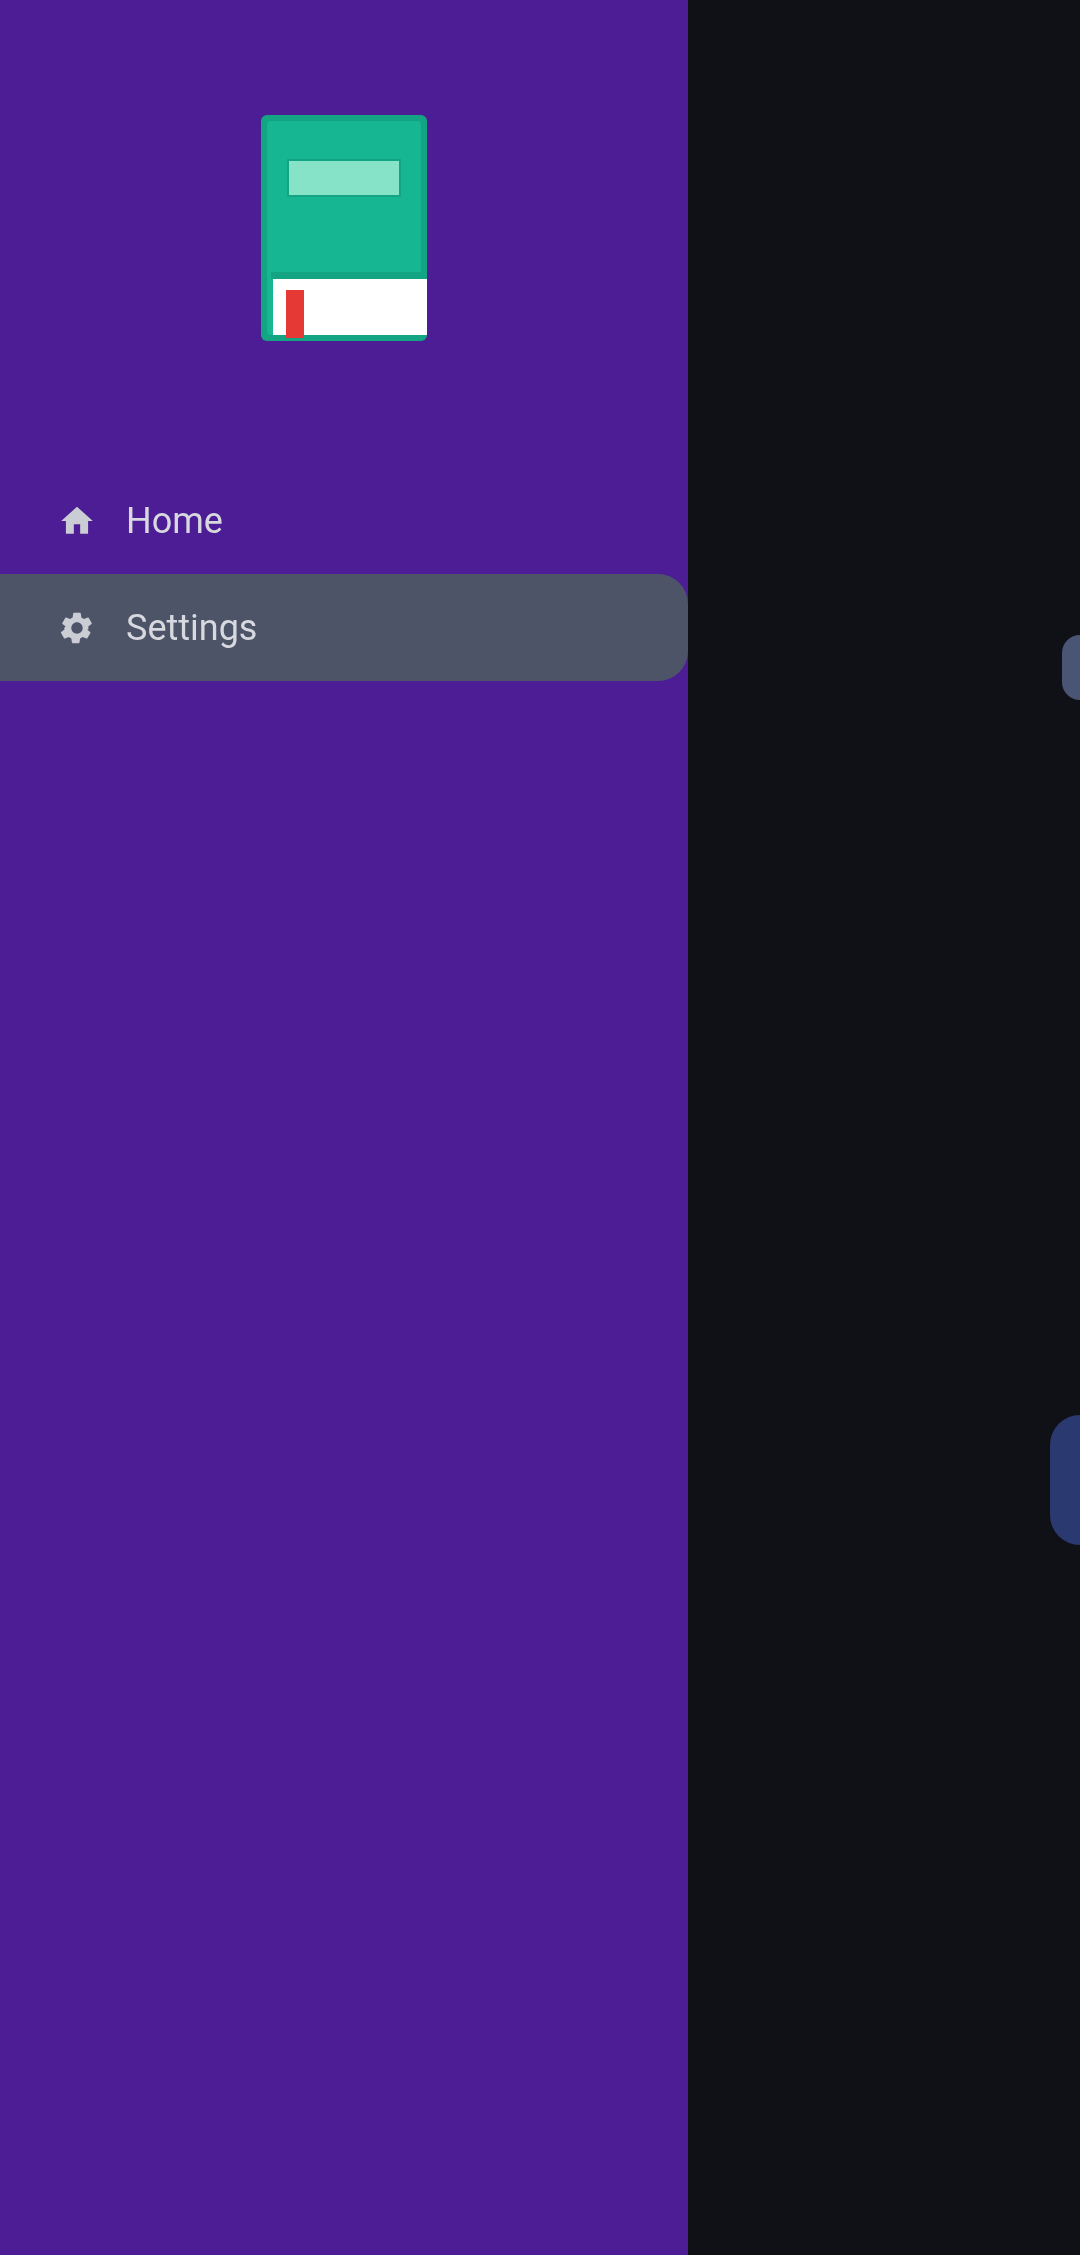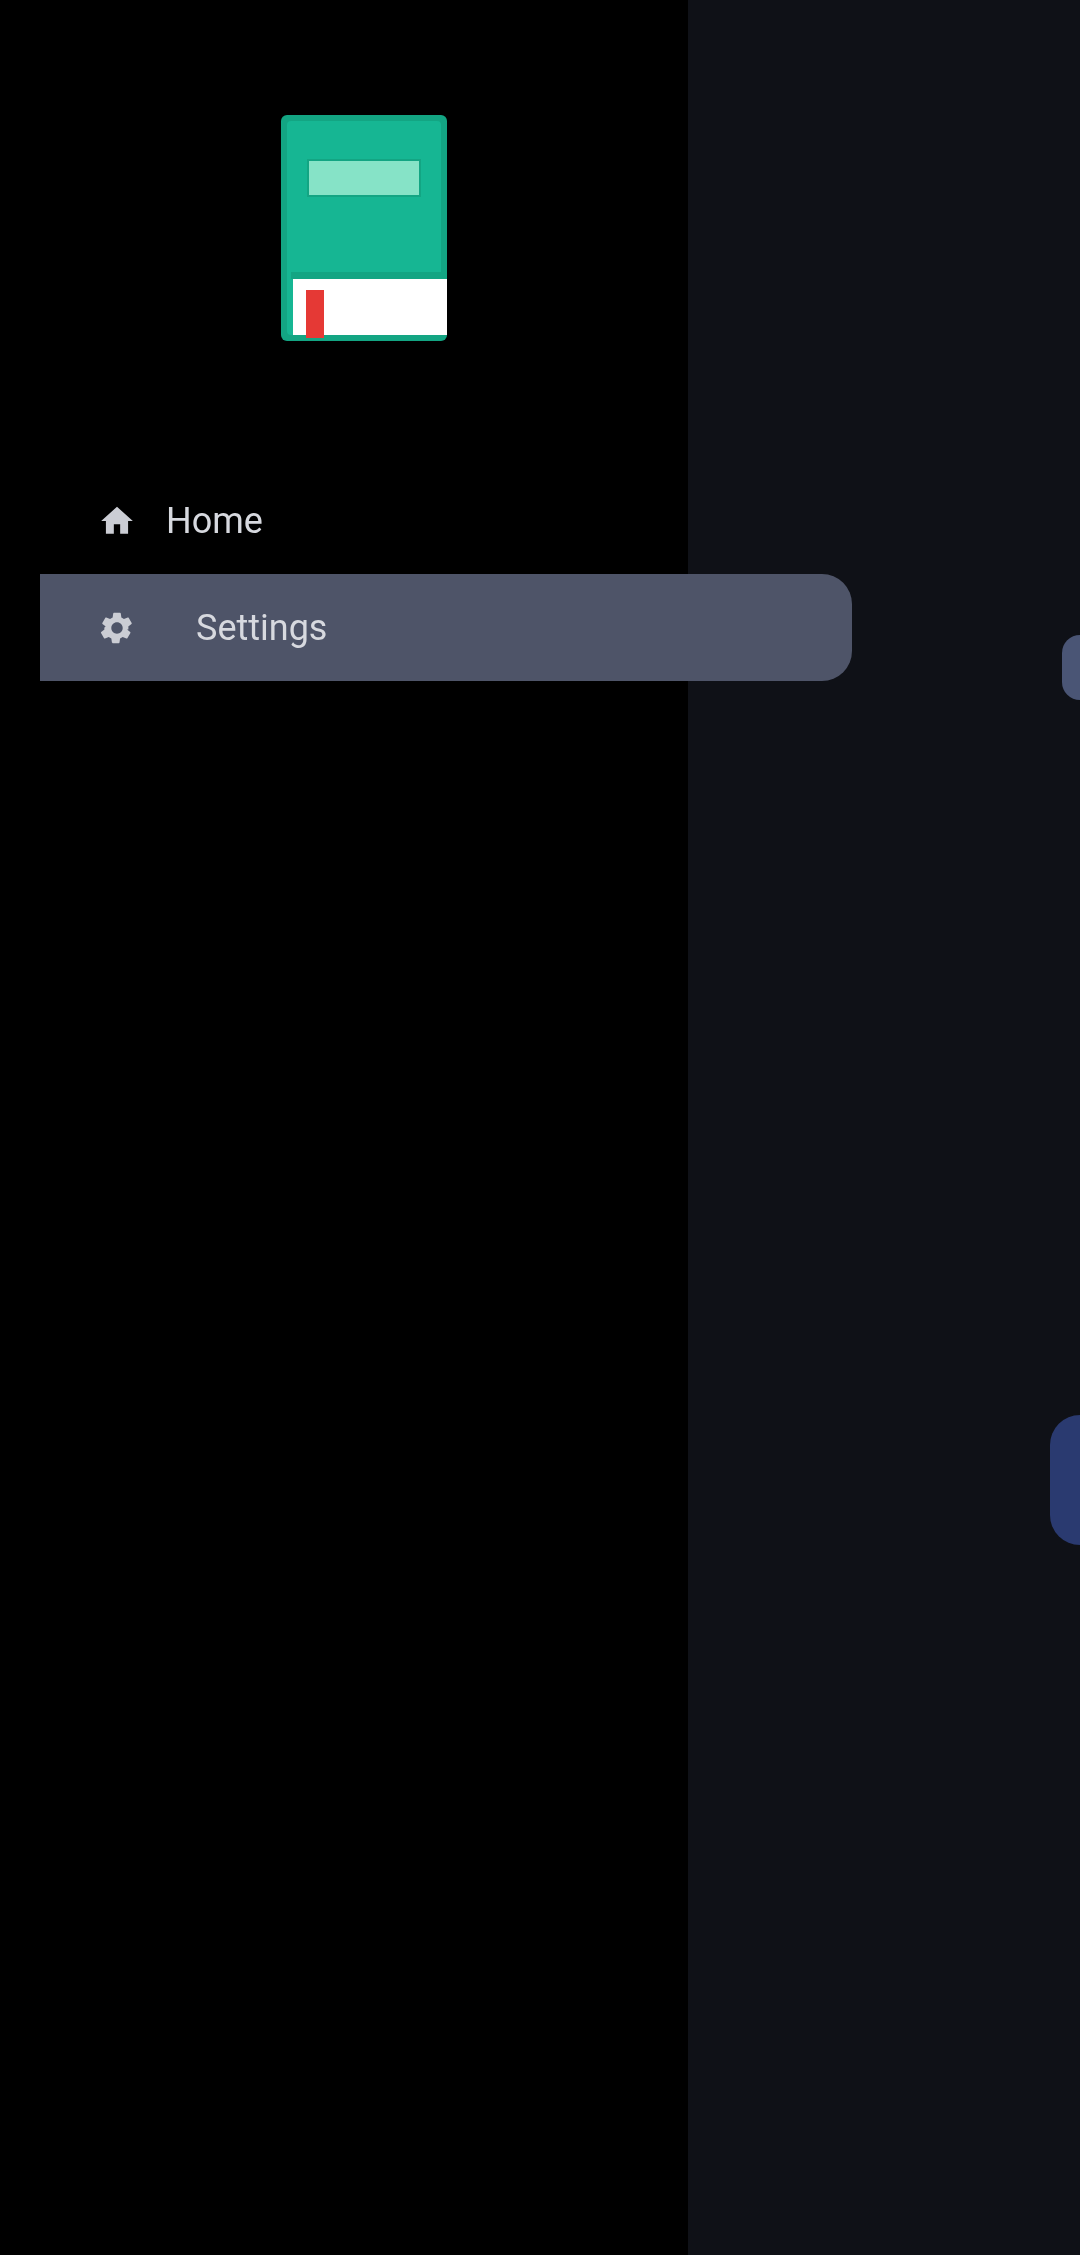--- a/index.html
+++ b/index.html
@@ -14,22 +14,21 @@
       font-family: -apple-system, BlinkMacSystemFont, 'Segoe UI', Roboto, sans-serif;
       position: relative;
       overflow: hidden;
     }
     .drawer {
       position: absolute;
       top: 0;
       left: 0;
       width: 688px;
       height: 100%;
-      background: #000000;
-      padding-left: 40px;
+      background: #4c1d95;
     }
     .logo-area {
       display: flex;
       justify-content: center;
       align-items: center;
       padding-top: 115px;
       padding-bottom: 0;
     }
     .book-icon {
       width: 166px;
@@ -95,22 +94,21 @@
       align-items: center;
       height: 107px;
       padding-left: 58px;
       cursor: pointer;
     }
     .nav-item.active {
       background: #4e5468;
       border-radius: 30px;
       border-top-left-radius: 0;
       border-bottom-left-radius: 0;
-      width: 812px;
-      gap: 30px;
+      width: 688px;
     }
     .nav-icon {
       width: 38px;
       height: 38px;
       display: flex;
       align-items: center;
       justify-content: center;
       flex-shrink: 0;
     }
     .nav-icon svg {

